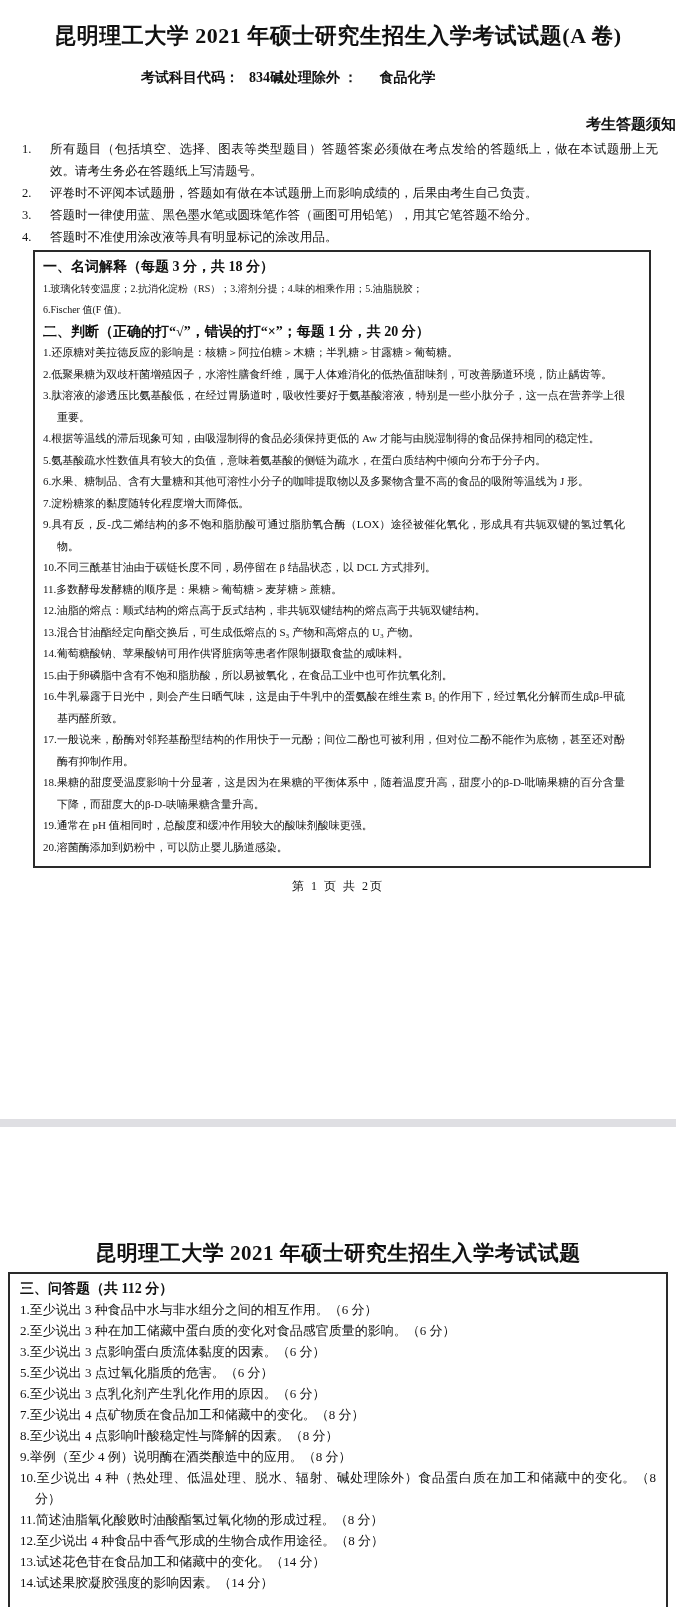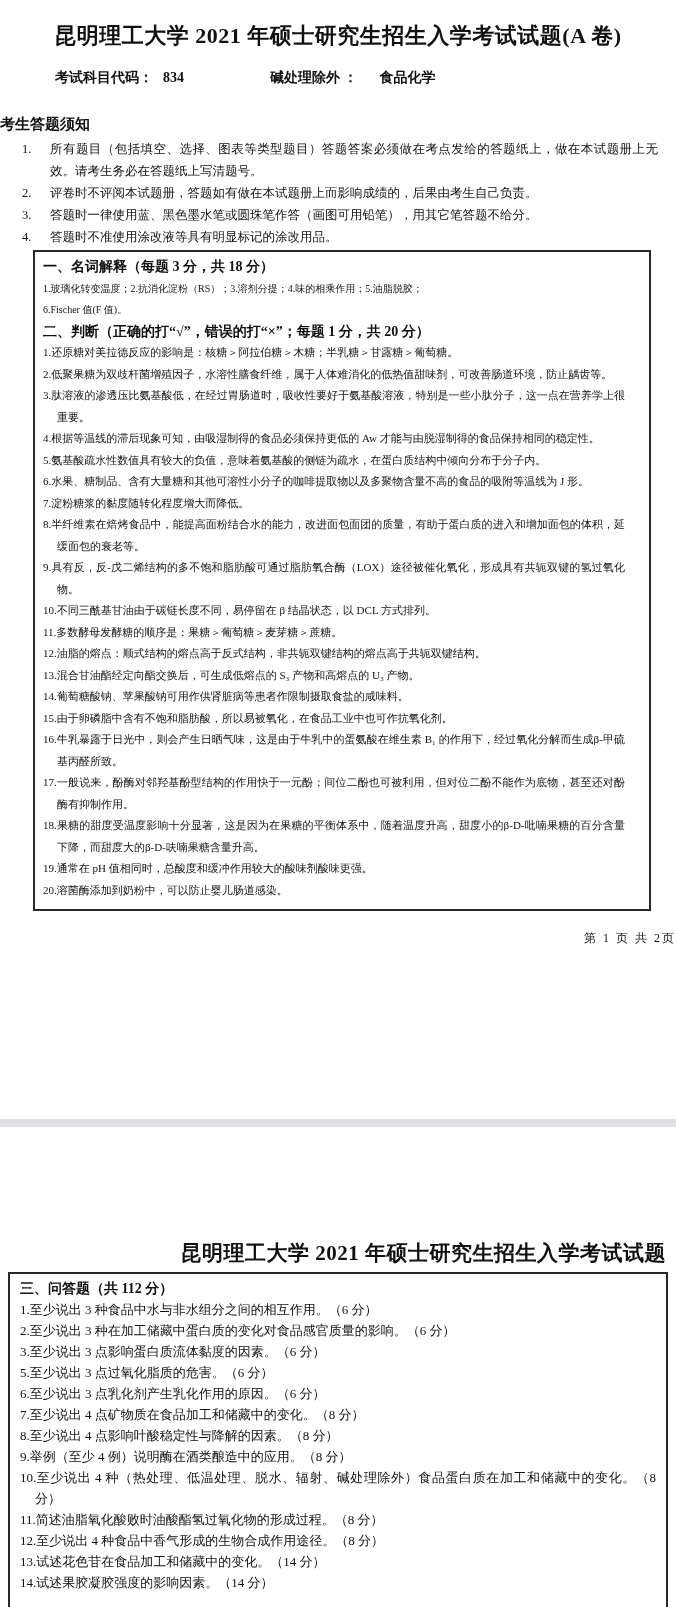--- a/index.html
+++ b/index.html
@@ -10,45 +10,45 @@
     overflow:hidden;
   }
   .page1 { height:1097px; position:relative; }
   .page-gap { height:8px; background:#dfdfe3; }
   .page2 { height:502px; position:relative; overflow:hidden; }
 
   .p1-title {
     margin:22px 10px 8px; text-align:center;
     font-size:22px; line-height:28px; font-weight:bold; letter-spacing:0.5px;
   }
-  .meta-row { display:flex; margin:18px 0 0 55px; font-size:14px; font-weight:600; line-height:20px; }
+  .meta-row { display:flex; margin:18px 0 0 55px; font-size:14px; font-weight:600; line-height:20px;text-align:right; }
   .meta-left { width:215px; }
   .meta-left .val { margin-left:10px; }
   .meta-right .val { margin-left:22px; }
 
-  .notice-heading { margin-top:26px; text-align:left; font-size:15px; font-weight:bold; line-height:20px; }
+  .notice-heading { margin-top:26px; text-align:right; font-size:15px; font-weight:bold; line-height:20px; }
 
   .notices { margin:4px 18px 0 22px; font-size:12.5px; }
   .notice-item { display:flex; line-height:22px; }
   .notice-item .num { width:28px; flex:none; }
   .notice-item .txt { flex:1; text-align:justify; }
 
   .box1 {
     margin:2px 25px 0 33px;
     border:2px solid #2a2a2a;
     padding:4px 24px 8px 8px;
   }
   .sec-heading { font-weight:bold; font-size:14px; line-height:21.5px; }
   .line { font-size:10px; line-height:21.5px; text-align:justify; }
   .j-item { font-size:11px; line-height:21.5px; text-align:justify; padding-left:14px; text-indent:-14px; }
 
-  .footer { margin-top:19px; text-align:right; font-size:12px; letter-spacing:2px; }
+  .footer { margin-top:10px; text-align:center; font-size:12px; letter-spacing:2px; }
 
   .p2-title {
-    margin:112px 10px 0; text-align:right;
+    margin:112px 10px 0; text-align:center;
     font-size:21px; line-height:28px; font-weight:bold; letter-spacing:0.5px;
   }
   .box2 {
     margin:5px 8px 0; height:355px;
     border:2px solid #2a2a2a; border-bottom:none;
     padding:4px 10px 0 10px;
   }
   .box2 .sec-heading { line-height:21px; }
   .q-item { font-size:13px; line-height:21px; text-align:justify; padding-left:15px; text-indent:-15px; }
 </style>
@@ -92,21 +92,20 @@
       </div>
     <div class="sec-heading">二、判断（正确的打“√”，错误的打“×”；每题 1 分，共 20 分）</div>
     <div>
         <div class="j-item">1.还原糖对美拉德反应的影响是：核糖＞阿拉伯糖＞木糖；半乳糖＞甘露糖＞葡萄糖。</div>
         <div class="j-item">2.低聚果糖为双歧杆菌增殖因子，水溶性膳食纤维，属于人体难消化的低热值甜味剂，可改善肠道环境，防止龋齿等。</div>
         <div class="j-item">3.肽溶液的渗透压比氨基酸低，在经过胃肠道时，吸收性要好于氨基酸溶液，特别是一些小肽分子，这一点在营养学上很重要。</div>
         <div class="j-item">4.根据等温线的滞后现象可知，由吸湿制得的食品必须保持更低的 Aw 才能与由脱湿制得的食品保持相同的稳定性。</div>
         <div class="j-item">5.氨基酸疏水性数值具有较大的负值，意味着氨基酸的侧链为疏水，在蛋白质结构中倾向分布于分子内。</div>
         <div class="j-item">6.水果、糖制品、含有大量糖和其他可溶性小分子的咖啡提取物以及多聚物含量不高的食品的吸附等温线为 J 形。</div>
         <div class="j-item">7.淀粉糖浆的黏度随转化程度增大而降低。</div>
-        <div class="j-item">8.半纤维素在焙烤食品中，能提高面粉结合水的能力，改进面包面团的质量，有助于蛋白质的进入和增加面包的体积，延缓面包的衰老等。</div>
         <div class="j-item">9.具有反，反-戊二烯结构的多不饱和脂肪酸可通过脂肪氧合酶（LOX）途径被催化氧化，形成具有共轭双键的氢过氧化物。</div>
         <div class="j-item">10.不同三酰基甘油由于碳链长度不同，易停留在 β 结晶状态，以 DCL 方式排列。</div>
         <div class="j-item">11.多数酵母发酵糖的顺序是：果糖＞葡萄糖＞麦芽糖＞蔗糖。</div>
         <div class="j-item">12.油脂的熔点：顺式结构的熔点高于反式结构，非共轭双键结构的熔点高于共轭双键结构。</div>
         <div class="j-item">13.混合甘油酯经定向酯交换后，可生成低熔点的 S₃ 产物和高熔点的 U₃ 产物。</div>
         <div class="j-item">14.葡萄糖酸钠、苹果酸钠可用作供肾脏病等患者作限制摄取食盐的咸味料。</div>
         <div class="j-item">15.由于卵磷脂中含有不饱和脂肪酸，所以易被氧化，在食品工业中也可作抗氧化剂。</div>
         <div class="j-item">16.牛乳暴露于日光中，则会产生日晒气味，这是由于牛乳中的蛋氨酸在维生素 B₁ 的作用下，经过氧化分解而生成β-甲硫基丙醛所致。</div>
         <div class="j-item">17.一般说来，酚酶对邻羟基酚型结构的作用快于一元酚；间位二酚也可被利用，但对位二酚不能作为底物，甚至还对酚酶有抑制作用。</div>
         <div class="j-item">18.果糖的甜度受温度影响十分显著，这是因为在果糖的平衡体系中，随着温度升高，甜度小的β-D-吡喃果糖的百分含量下降，而甜度大的β-D-呋喃果糖含量升高。</div>

